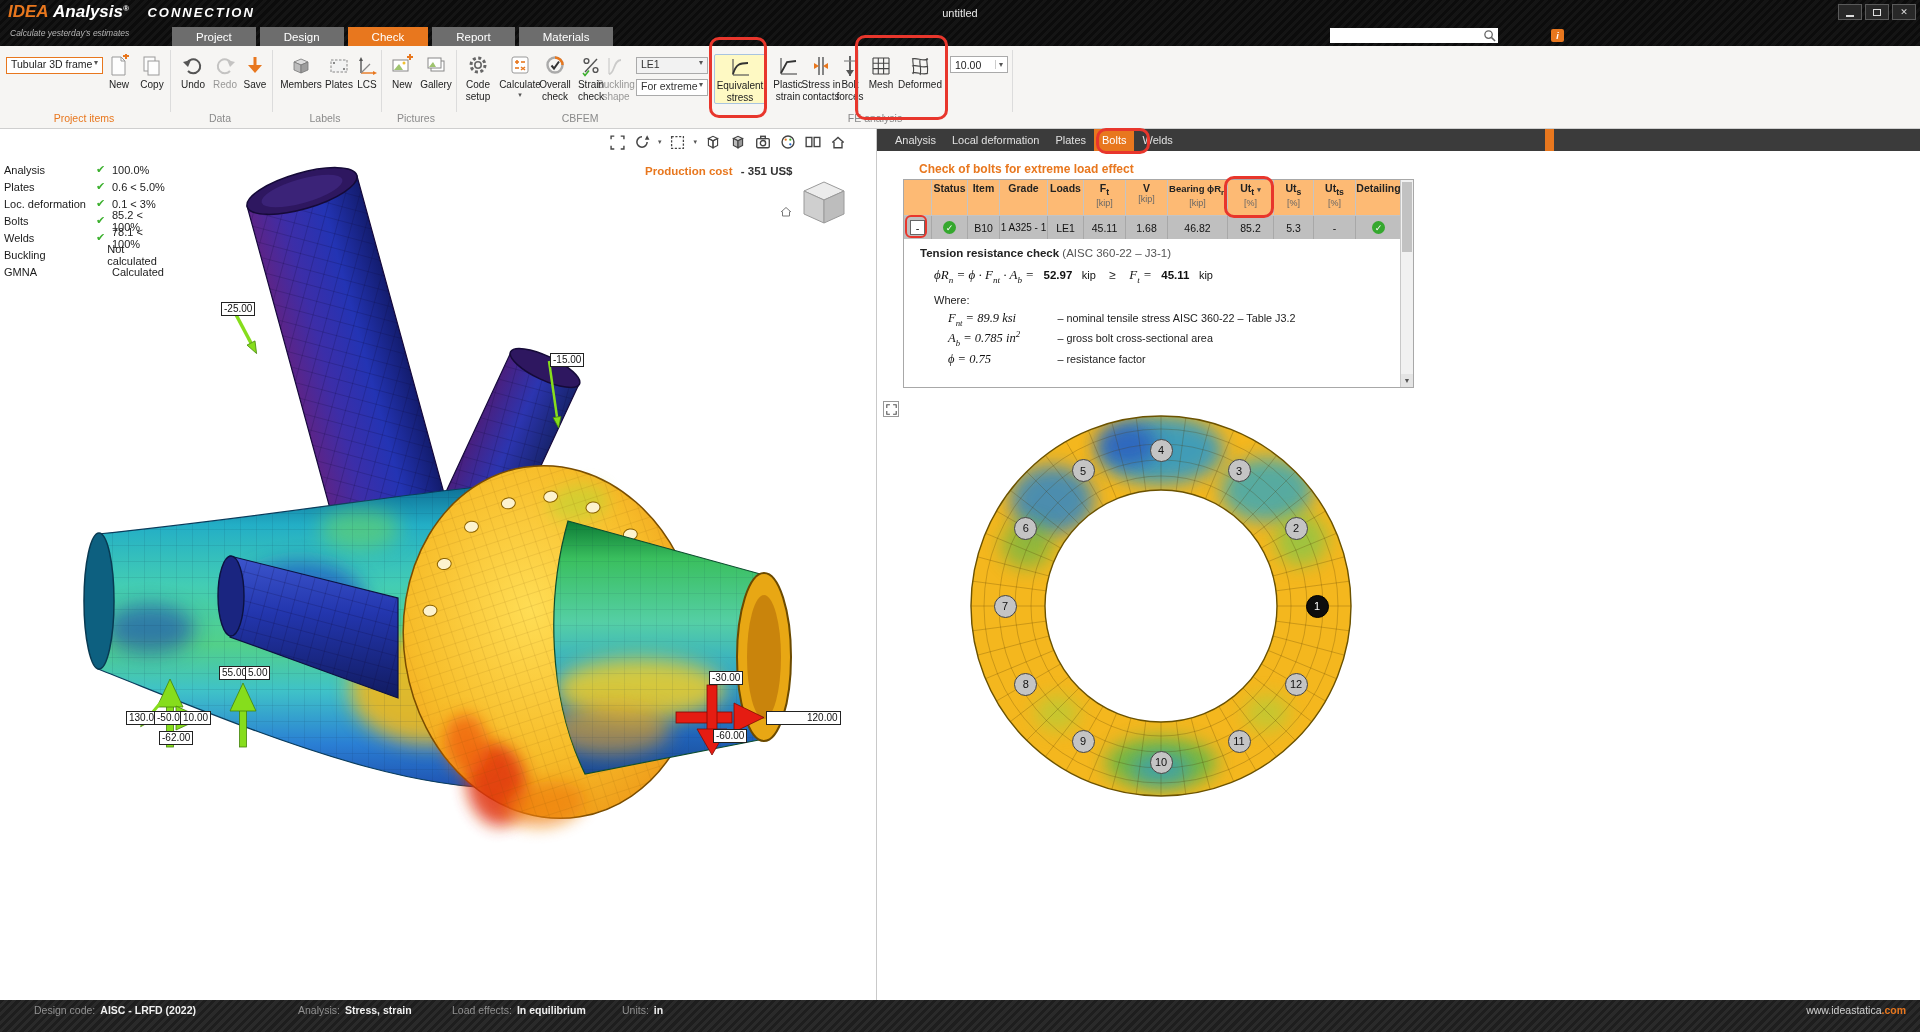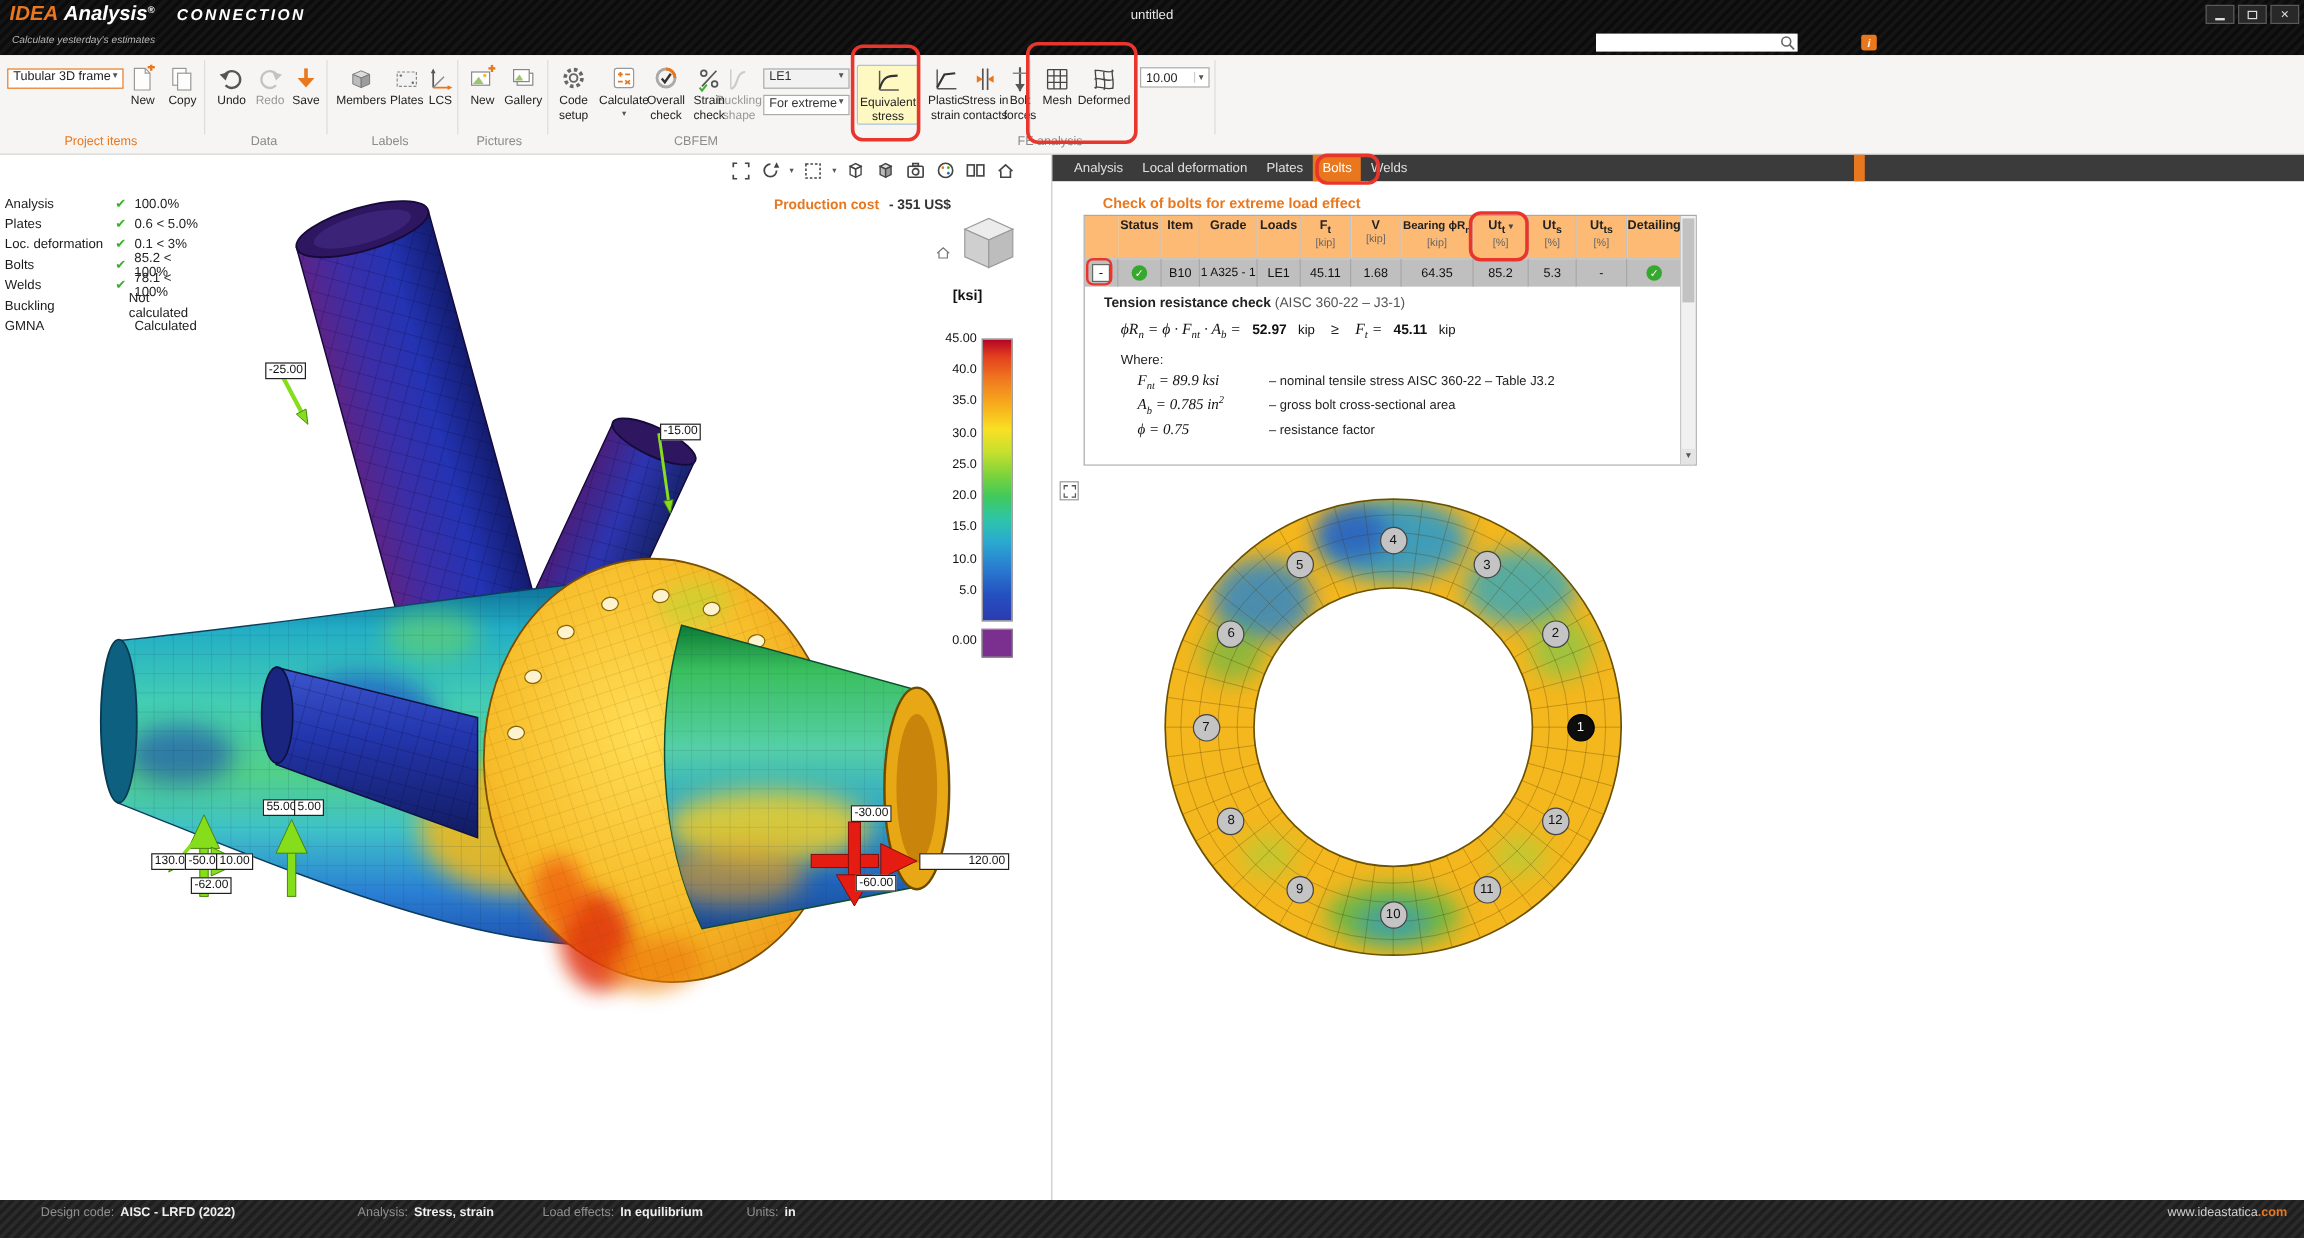--- a/index.html
+++ b/index.html
@@ -137,20 +137,27 @@
     <div class="winbtns">
       <div class="winbtn">
           <span class="glyph-min"></span>
         </div>
       <div class="winbtn">
           <span class="glyph-max"></span>
         </div>
       <div class="winbtn">
           <span>✕</span>
         </div>
+    </div>
+    <div class="ribbon-tabs">
+      <div class="rtab">Project</div>
+      <div class="rtab">Design</div>
+      <div class="rtab active">Check</div>
+      <div class="rtab">Report</div>
+      <div class="rtab">Materials</div>
     </div>
     <div class="searchwrap">
       <input placeholder="" style="">
       <span style="display:flex;padding-right:2px">
         <svg width="13" height="13" viewBox="0 0 14 14">
             <circle cx="6" cy="6" r="4" fill="none" stroke="#666" stroke-width="1.4"></circle>
             <line x1="9" y1="9" x2="13" y2="13" stroke="#666" stroke-width="1.6"></line>
           </svg>
       </span>
     </div>
@@ -688,37 +695,20 @@
         <polygon points="12,16 32,25 32,48 12,39" fill="#cfcfcf" stroke="#9a9a9a"></polygon>
         <polygon points="52,16 32,25 32,48 52,39" fill="#bdbdbd" stroke="#9a9a9a"></polygon>
       </svg>
     </div>
     <div class="abs" style="left:780px;top:74px">
       <svg width="12" height="11" viewBox="0 0 12 11" fill="none" stroke="#777" stroke-width="1">
           <path d="M1,6 L6,1.5 L11,6 M2.5,5.5 V10 H9.5 V5.5"></path>
         </svg>
     </div>
 
-    <div class="colorscale">
-      <div class="cs-unit">[ksi]</div>
-      <div class="cs-bar"></div>
-      <div class="cs-purple"></div>
-      <div>
-          <div class="cs-lab" style="left: 0px; top: 147px;">45.00</div>
-          <div class="cs-lab" style="left: 0px; top: 173px;">40.0</div>
-          <div class="cs-lab" style="left: 0px; top: 199px;">35.0</div>
-          <div class="cs-lab" style="left: 0px; top: 226px;">30.0</div>
-          <div class="cs-lab" style="left: 0px; top: 252px;">25.0</div>
-          <div class="cs-lab" style="left: 0px; top: 278px;">20.0</div>
-          <div class="cs-lab" style="left: 0px; top: 304px;">15.0</div>
-          <div class="cs-lab" style="left: 0px; top: 331px;">10.0</div>
-          <div class="cs-lab" style="left: 0px; top: 357px;">5.0</div>
-          <div class="cs-lab" style="left: 0px; top: 399px;">0.00</div>
-        </div>
-    </div>
 
     <div class="rpanel">
       <div class="rtabs">
         <div class="rptab">Analysis</div>
         <div class="rptab">Local deformation</div>
         <div class="rptab">Plates</div>
         <div class="rptab active">Bolts</div>
         <div class="rptab">Welds</div>
         <div class="rtab-chip"></div>
       </div>
@@ -745,21 +735,21 @@
               <span class="expand-btn">-</span>
             </div>
           <div class="td">
               <span class="okdot">✓</span>
             </div>
           <div class="td">B10</div>
           <div class="td" style="font-size:10px">1 A325 - 1</div>
           <div class="td">LE1</div>
           <div class="td">45.11</div>
           <div class="td">1.68</div>
-          <div class="td">64.35</div>
+          <div class="td">46.82</div>
           <div class="td">85.2</div>
           <div class="td">5.3</div>
           <div class="td">-</div>
           <div class="td">
               <span class="okdot">✓</span>
             </div>
         </div>
 
         <div class="detail">
           <div class="d-title">

